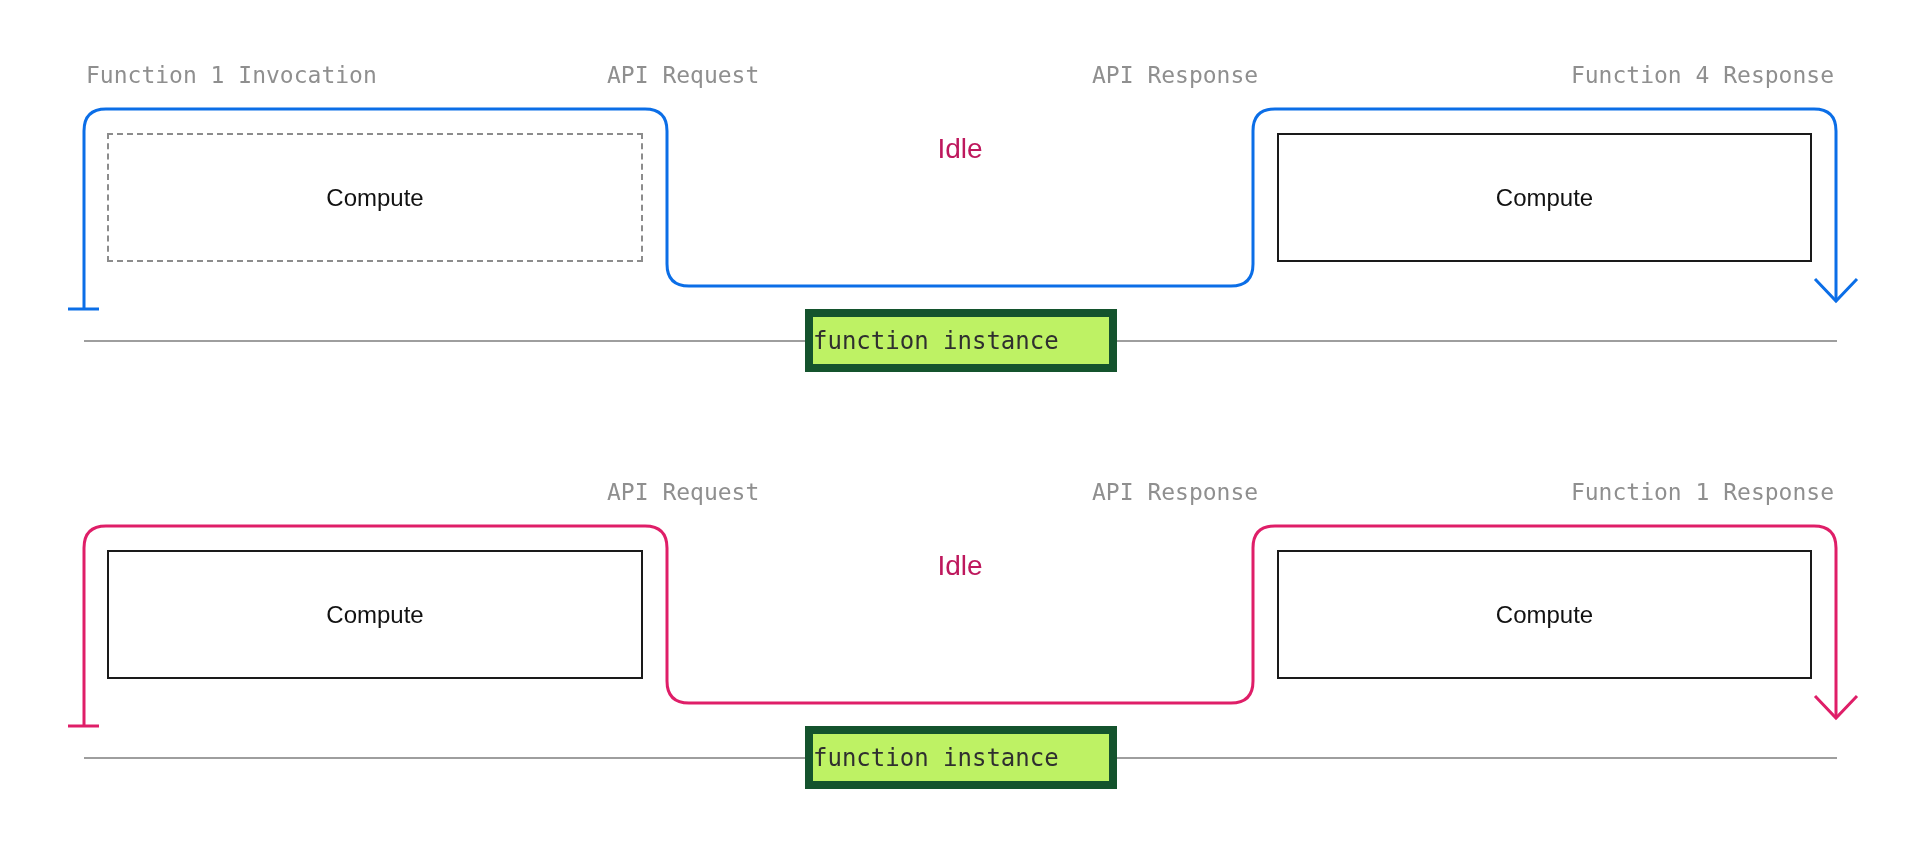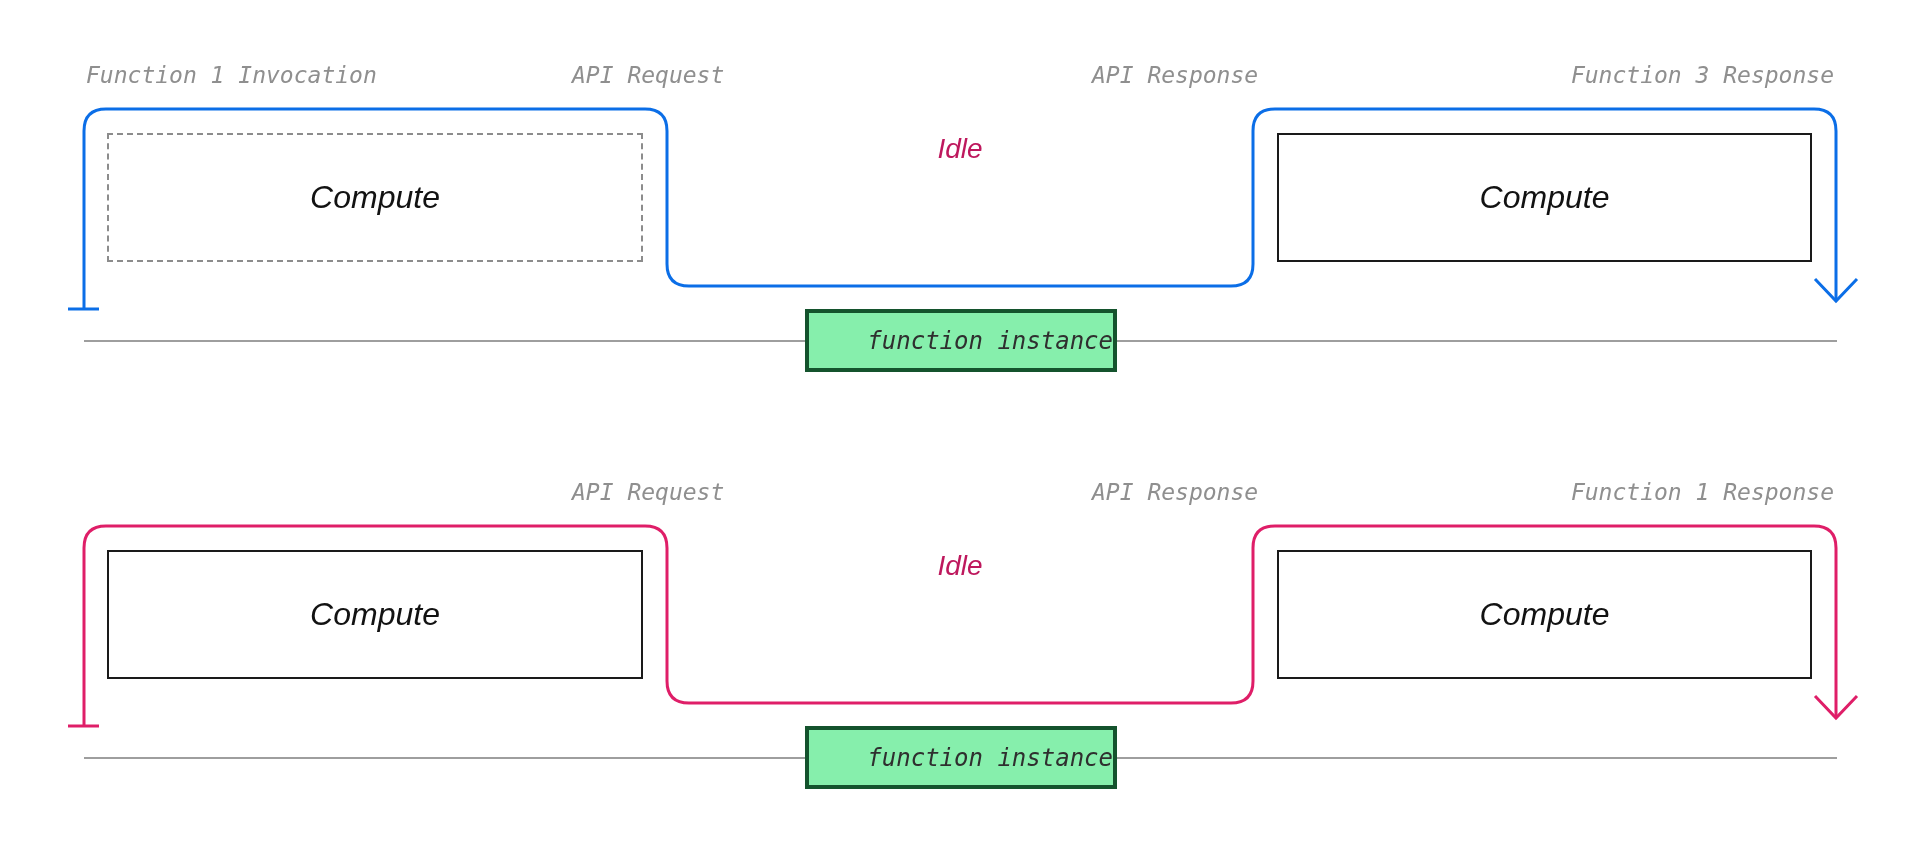--- a/index.html
+++ b/index.html
@@ -13,37 +13,36 @@
     width: 1920px;
     height: 845px;
     background: #ffffff;
     overflow: hidden;
   }
   .timeline {
     position: absolute;
     left: 0;
     width: 1920px;
     height: 420px;
-    font-style: italic;
   }
   .timeline.second { top: 417px; }
   .timeline.first  { top: 0; }
 
   .phase-label {
     position: absolute;
     top: 62px;
     font-family: "DejaVu Sans Mono", monospace;
     font-size: 23px;
     line-height: 26px;
     color: #8f8f8f;
     white-space: nowrap;
     letter-spacing: 0px;
   }
   .lbl-invocation { left: 86px; }
-  .lbl-request    { left: 572px; }
+  .lbl-request    { left: 607px; }
   .lbl-response   { left: 1092px; }
   .lbl-fn-response{ right: 86px; text-align: right; }
 
   .baseline {
     position: absolute;
     left: 84px;
     top: 340px;
     width: 1753px;
     height: 2px;
     background: #9e9e9e;
@@ -52,21 +51,21 @@
   .compute-box {
     position: absolute;
     top: 133px;
     height: 129px;
     box-sizing: border-box;
     border: 2px solid #1a1a1a;
     background: #ffffff;
     display: flex;
     align-items: center;
     justify-content: center;
-    font-size: 32px;
+    font-size: 24px;
     color: #121212;
   }
   .compute-left  { left: 107px;  width: 536px; }
   .compute-right { left: 1277px; width: 535px; }
   .compute-box.dashed {
     border: 2px dashed #8c8c8c;
   }
 
   .idle-zone {
     position: absolute;
@@ -81,25 +80,25 @@
     color: #be185d;
   }
 
   .instance-box {
     position: absolute;
     left: 805px;
     top: 309px;
     width: 312px;
     height: 63px;
     box-sizing: border-box;
-    border: 4px solid #14532d;
-    background: #86efac;
+    border: 8px solid #14532d;
+    background: #bef264;
     display: flex;
     align-items: center;
-    justify-content: flex-end;
+    justify-content: flex-start;
     font-family: "DejaVu Sans Mono", monospace;
     font-size: 24px;
     color: #2f2f2f;
     white-space: nowrap;
   }
 
   svg.wave {
     position: absolute;
     left: 0;
     top: 0;
@@ -113,21 +112,21 @@
 </head>
 <body>
 
 <div class="canvas">
 
   <section class="timeline first">
 
     <div class="phase-label lbl-invocation">Function 1 Invocation</div>
     <div class="phase-label lbl-request">API Request</div>
     <div class="phase-label lbl-response">API Response</div>
-    <div class="phase-label lbl-fn-response">Function 3 Response</div>
+    <div class="phase-label lbl-fn-response">Function 4 Response</div>
 
     <div class="baseline"></div>
 
     <div class="compute-box compute-left dashed">
       <span>Compute</span>
     </div>
 
     <div class="idle-zone">
       <span>Idle</span>
     </div>

